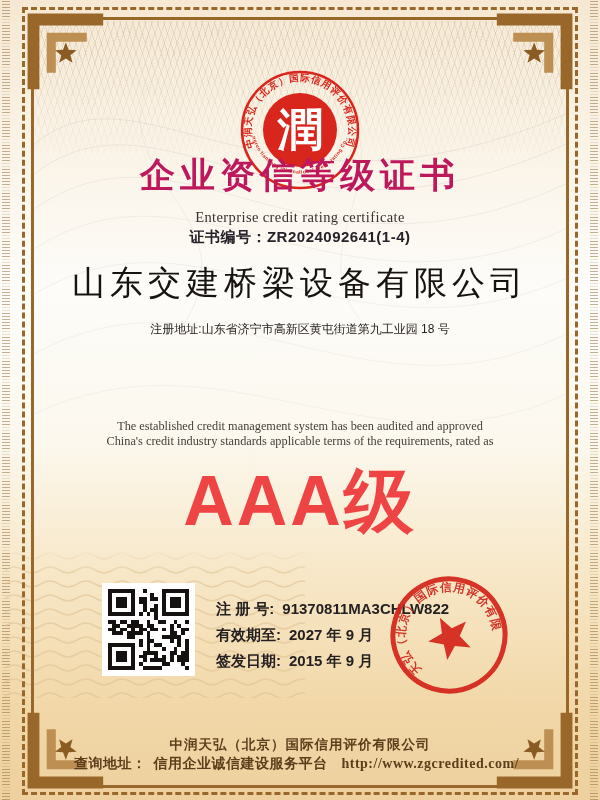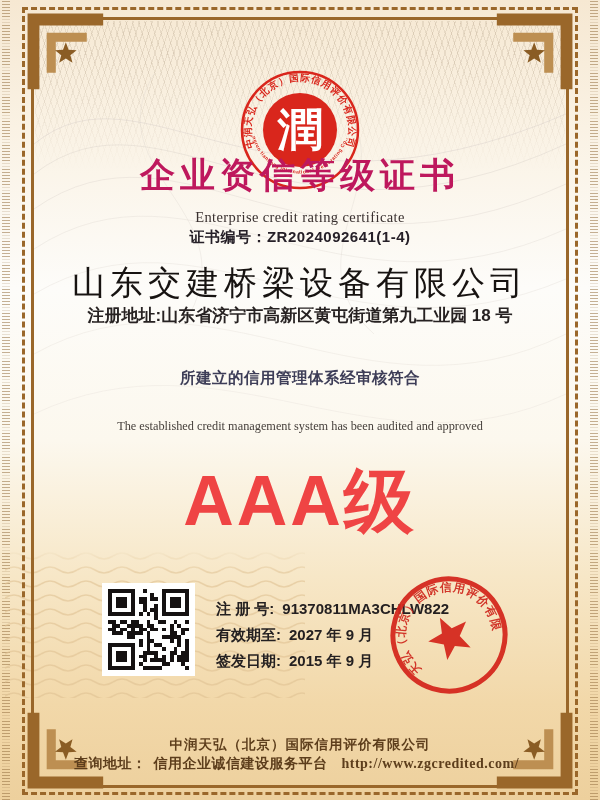--- a/index.html
+++ b/index.html
@@ -36,21 +36,21 @@
   .corner.br{right:23px;bottom:7px;transform:scale(-1,-1);}
   
   .center{left:0;width:100%;text-align:center;}
   .seal{left:50%;top:68px;transform:translateX(-50%);}
   .title{top:152px;font-family:"Liberation Serif","DejaVu Serif",serif;font-weight:700;
     font-size:35px;letter-spacing:5px;color:#be185d;}
   .subtitle{top:209px;font-family:"Liberation Serif","DejaVu Serif",serif;font-size:14.5px;
     color:#39302f;letter-spacing:.4px;}
   .certno{top:228px;font-size:15px;font-weight:700;color:#262028;letter-spacing:.5px;}
   .company{top:261px;font-size:33px;font-weight:400;color:#171311;letter-spacing:5px;}
-  .address{top:304px;font-size:17px;font-weight:700;color:#272222;}
+  .address{top:321px;font-size:12px;font-weight:400;color:#272222;}
   .zh-statement{top:366px;font-size:15.5px;font-weight:700;color:#3e3e58;line-height:23px;letter-spacing:.5px;}
   .en-statement{top:419px;font-family:"Liberation Serif","DejaVu Serif",serif;font-size:12.3px;
     color:#46403c;line-height:15px;}
   .grade{top:455px;font-size:70px;font-weight:900;color:#ef4444;letter-spacing:3px;}
   .qr-box{left:102px;top:583px;width:93px;height:93px;background:#fff;padding:6px;box-sizing:border-box;}
   .qr-box svg{width:100%;height:100%;display:block;}
   .details{left:216px;top:596px;font-size:15px;font-weight:700;color:#242021;}
   .details .row{height:26px;line-height:26px;}
   .details .lbl{margin-right:8px;}
   .stamp{left:384px;top:570px;width:130px;height:130px;transform:rotate(-28deg);opacity:.93;}
@@ -138,24 +138,24 @@
 <div class="abs center title">企业资信等级证书</div>
 <div class="abs center subtitle">Enterprise credit rating certificate</div>
 <div class="abs center certno">
   <span>证书编号：</span><span>ZR2024092641(1-4)</span>
 </div>
 
 <div class="abs center company">山东交建桥梁设备有限公司</div>
 <div class="abs center address">注册地址:山东省济宁市高新区黄屯街道第九工业园 18 号</div>
 
 <div class="abs center zh-statement">
-  <div>所建立的信用管理体系经审核符合</div>
 </div>
 <div class="abs center en-statement">
   <div>The established credit management system has been audited and approved</div>
+  <div>China's credit industry standards applicable terms of the requirements, rated as</div>
 </div>
 
 <div class="abs center grade">AAA级</div>
 
 <div class="abs qr-box">
   <svg id="qr-svg" viewBox="0 0 21 21" shape-rendering="crispEdges">
       <rect x="0" y="0" width="1" height="1" fill="#151111"></rect>
       <rect x="1" y="0" width="1" height="1" fill="#151111"></rect>
       <rect x="2" y="0" width="1" height="1" fill="#151111"></rect>
       <rect x="3" y="0" width="1" height="1" fill="#151111"></rect>

